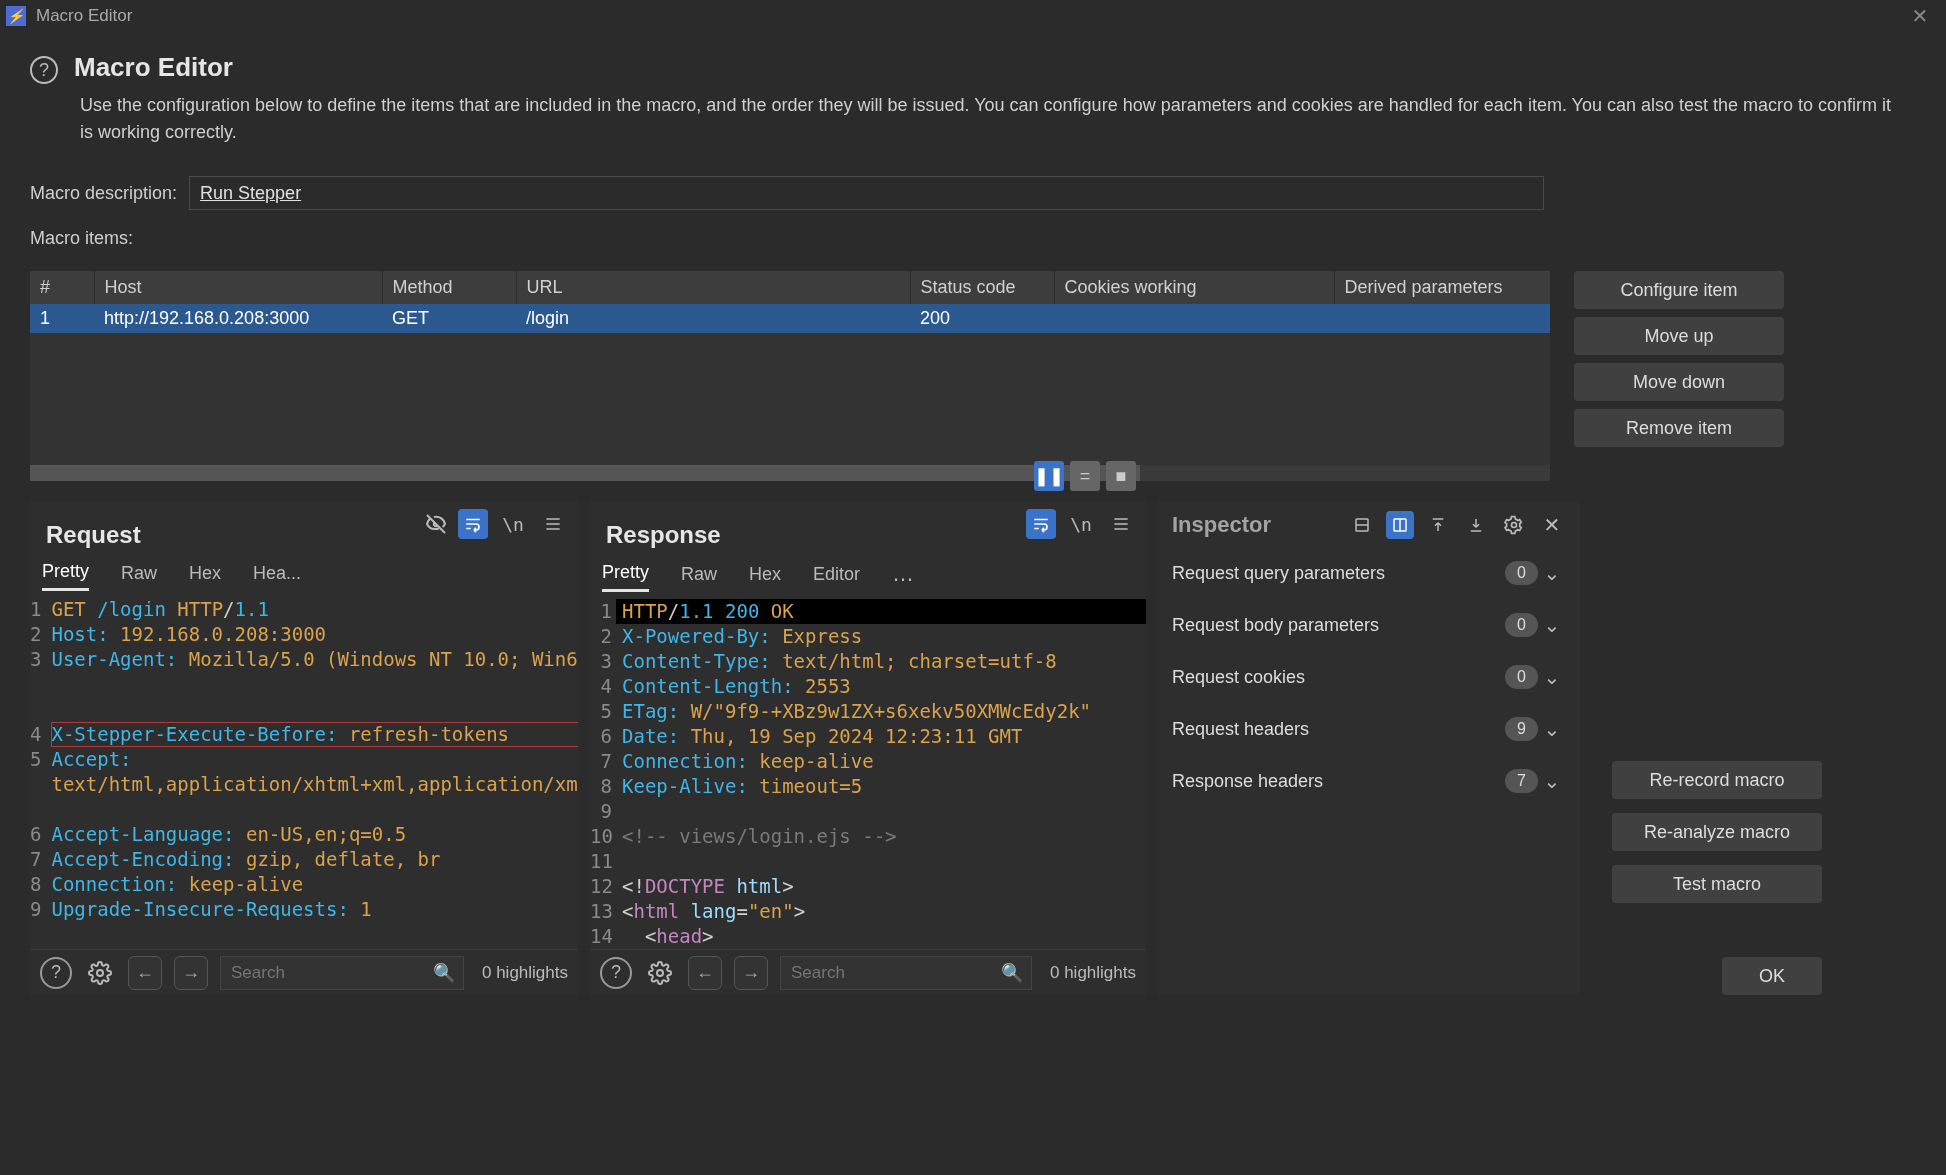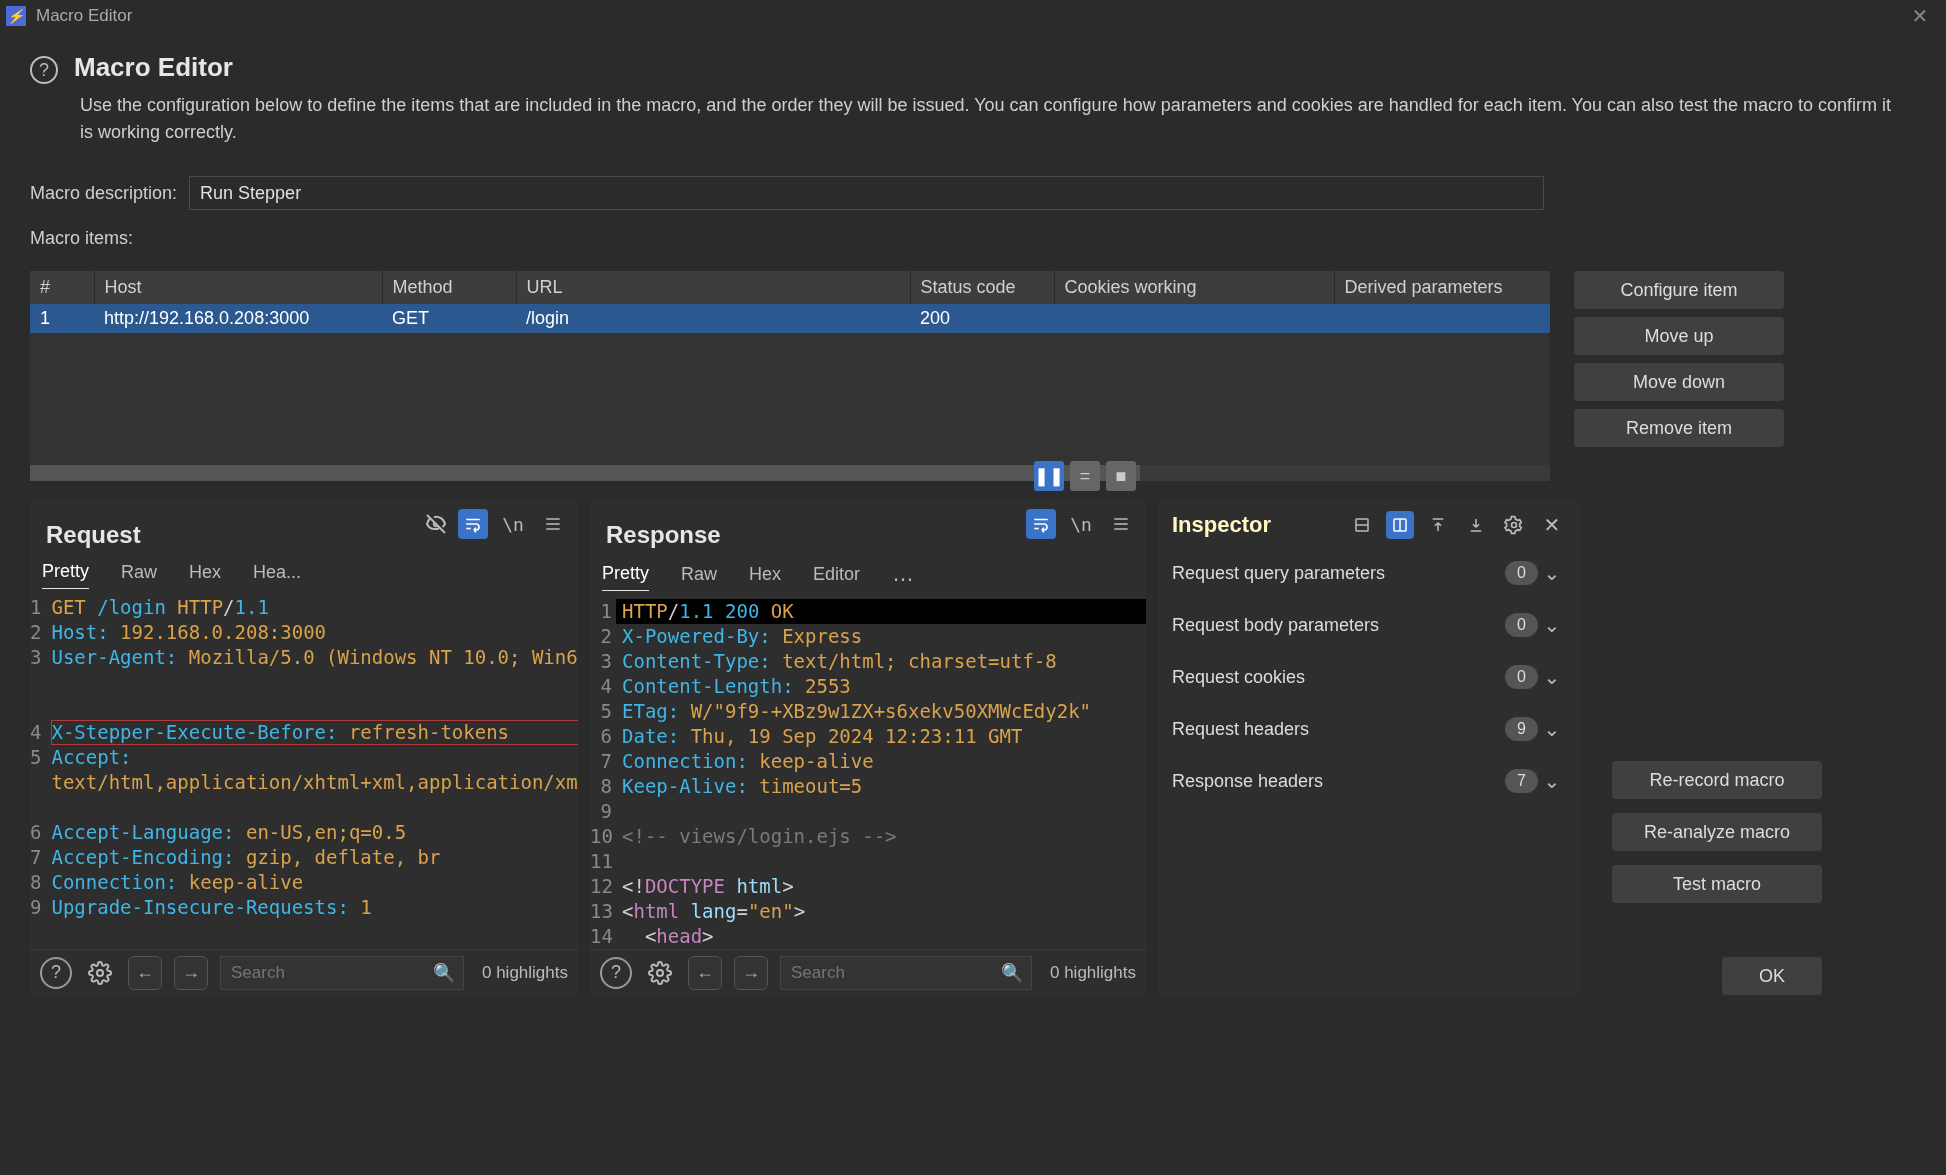--- a/index.html
+++ b/index.html
@@ -45,21 +45,21 @@
   }
   h1 { font-size: 26px; color: #e6e6e6; font-weight: 600; }
 
   .intro { color: #cfcfcf; font-size: 18px; line-height: 1.5; margin: 8px 0 30px 50px; max-width: 1820px; }
 
   .desc-row { display:flex; align-items:center; gap: 12px; margin-left:0; margin-bottom: 18px;}
   .desc-row label { font-size: 18px; color: #cfcfcf; }
   .desc-row input {
     width: 1355px; height: 34px;
     background: #2b2b2b; border:1px solid #4a4a4a;
-    color:#e0e0e0; padding: 0 10px; font-size: 18px;
+    color:#e0e0e0; padding: 0 10px; font-size: 18px; text-decoration: underline;
   }
 
   .macro-items-label { font-size:18px; color:#cfcfcf; margin-bottom:22px; }
 
   .items-row { display:flex; gap: 24px; align-items:flex-start; }
 
   .table-wrap { width: 1520px; }
   table.items { width: 100%; border-collapse: collapse; background: #333333; }
   table.items thead th {
     background: #3d3d3d; color: #d0d0d0; font-weight: normal; text-align: left;
@@ -91,21 +91,21 @@
   .pane-top-icons .boxed { background:#3b73c8; color:#fff; width:30px; height:30px; border-radius:4px; display:inline-flex; align-items:center; justify-content:center; font-size:18px;}
   .pane-top-icons .chip { width:30px; height:30px; display:inline-flex; align-items:center; justify-content:center; color:#bbb;}
 
   .res-pane .topright-extra { position:absolute; right:10px; top:-40px; display:flex; gap:6px;}
   .grey-sq { width:30px;height:30px;background:#666;border-radius:3px;display:inline-flex;align-items:center;justify-content:center;color:#ccc;}
   .blue-sq { width:30px;height:30px;background:#3b73c8;border-radius:3px;display:inline-flex;align-items:center;justify-content:center;color:#fff;}
 
   .pane-title { font-size:24px; font-weight:600; color:#e6e6e6; padding: 20px 16px 12px 16px;}
   .tabstrip { display:flex; gap:32px; padding: 0 12px; align-items:center; font-size:18px; color:#bbb;}
   .tabstrip .tab { padding-bottom:6px; cursor:default;}
-  .tabstrip .tab.active { color:#fff; border-bottom: 1px solid #e5e5e5; }
+  .tabstrip .tab.active { color:#fff; border-bottom: 3px solid #e5e5e5; }
   .tabstrip .more { font-size:22px; letter-spacing:1px;}
 
   .code {
     flex:1; display:flex; font-family: "Consolas","DejaVu Sans Mono", monospace;
     font-size:19px; line-height:25px; overflow:hidden; padding-top:6px;
   }
   .gutter { width:26px; text-align:right; color:#8a8a8a; padding: 0 4px 0 0; user-select:none;}
   .gutter div { height:25px; }
   .codelines { flex:1; white-space: pre; color:#d0d0d0; padding-left:6px; position:relative;}
   .codelines div { height:25px; }
@@ -129,21 +129,21 @@
   .pane-footer .arrow { width:34px;height:34px;border:1px solid #555;border-radius:6px;
     display:inline-flex;align-items:center;justify-content:center;color:#aaa;background:#333;}
   .pane-footer .search { flex:1; position:relative;}
   .pane-footer .search input { width:100%; height:34px; background:#333;border:1px solid #444;color:#ccc;padding:0 34px 0 10px;font-size:17px;}
   .pane-footer .search .mag { position:absolute;right:8px;top:6px;color:#aaa;font-size:18px;}
   .pane-footer .hl-count { white-space:nowrap; font-size:17px; color:#bbb; padding-left:6px;}
 
   
   .inspector { width: 422px; margin-left: 12px; background:#2e2e2e; display:flex; flex-direction:column;}
   .insp-head { display:flex; align-items:center; padding: 10px 14px 8px 14px; }
-  .insp-head .title { font-size:22px; font-weight:600; color:#fef9c3; }
+  .insp-head .title { font-size:22px; font-weight:600; color:#a3a3a3; }
   .insp-head .spacer { flex:1; }
   .insp-icons { display:flex; gap:10px; align-items:center; }
   .insp-icons .sq { width:28px;height:28px;display:inline-flex;align-items:center;justify-content:center;color:#bbb;border-radius:4px;}
   .insp-icons .sq.active { background:#3b73c8;color:#fff;}
 
   .insp-row { display:flex; align-items:center; padding: 14px 14px; font-size:18px; color:#ddd;}
   .insp-row .badge { background:#555; color:#ddd; border-radius:12px; padding:0 12px; height:24px; line-height:24px; font-size:16px; margin-left:auto;}
   .insp-row .chev { color:#bbb; font-size:20px; width:28px; text-align:center;}
 
   

